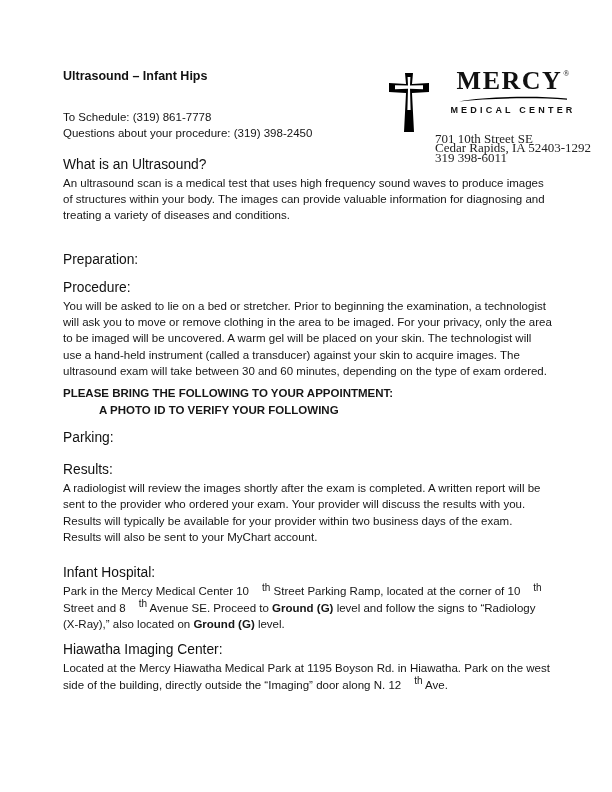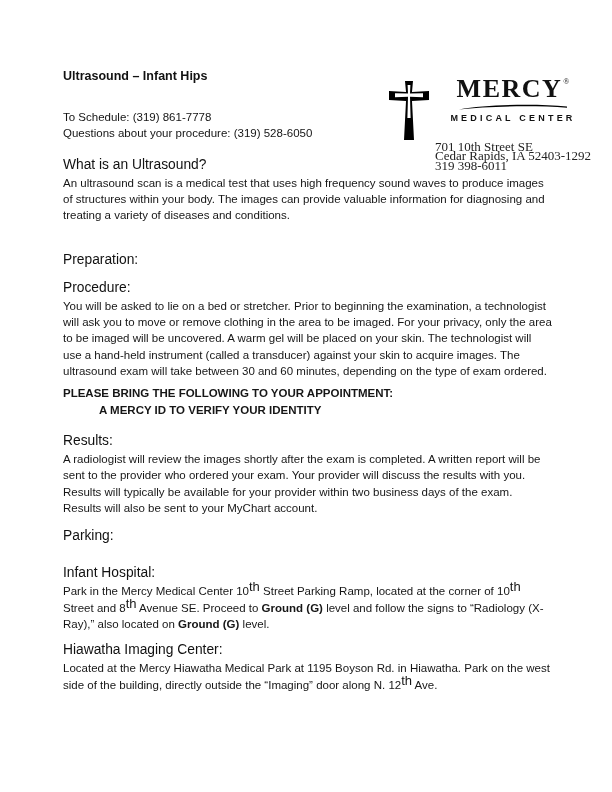--- a/index.html
+++ b/index.html
@@ -27,21 +27,21 @@
     color: #111;
   }
   .contact-block { margin-top: 24px; }
   .contact-line {
     font-size: 11.5px;
     line-height: 16.3px;
   }
   
   .logo {
     position: absolute;
-    top: 76px;
+    top: 68px;
     right: 56px;
     width: 168px;
   }
   .logo-top {
     display: flex;
     align-items: flex-start;
   }
   .cross-svg {
     width: 42px;
     height: 62px;
@@ -114,23 +114,24 @@
   .mt-proc   { margin-top: 9px;  }
   .mt-bring  { margin-top: 6px;  }
   .mt-results{ margin-top: 13px; }
   .mt-parking{ margin-top: 10px; }
   .mt-mercy  { margin-top: 18px; }
   .mt-hia    { margin-top: 8px;  }
   .bring-line { font-weight: bold; color: #111; }
   .bring-indent { padding-left: 36px; }
   .bseg { font-weight: bold; }
   .sup {
-    font-size: 13px;
+    font-size: 10px;
     vertical-align: 4.5px;
     line-height: 0;
+    margin-left: 13px;
   }
 </style>
 </head>
 <body>
 
 <div class="page">
 
   <div class="logo">
     <div class="logo-top">
       <svg class="cross-svg" viewBox="0 0 42 62" aria-hidden="true">
@@ -151,51 +152,51 @@
           <div>Cedar Rapids, IA 52403-1292</div>
           <div>319 398-6011</div>
         </div>
       </div>
     </div>
   </div>
 
   <h1 class="doc-title">Ultrasound – Infant Hips</h1>
   <div class="contact-block">
     <div class="contact-line">To Schedule: (319) 861-7778</div>
-    <div class="contact-line">Questions about your procedure: (319) 528-6050</div>
+    <div class="contact-line">Questions about your procedure: (319) 398-2450</div>
   </div>
 
   <div class="section mt-what">
     <h2>What is an Ultrasound?</h2>
     <p>An ultrasound scan is a medical test that uses high frequency sound waves to produce images of structures within your body. The images can provide valuable information for diagnosing and treating a variety of diseases and conditions.</p>
   </div>
 
   <div class="section mt-prep">
     <h2>Preparation:</h2>
   </div>
 
   <div class="section mt-proc">
     <h2>Procedure:</h2>
     <p>You will be asked to lie on a bed or stretcher. Prior to beginning the examination, a technologist will ask you to move or remove clothing in the area to be imaged. For your privacy, only the area to be imaged will be uncovered. A warm gel will be placed on your skin. The technologist will use a hand-held instrument (called a transducer) against your skin to acquire images. The ultrasound exam will take between 30 and 60 minutes, depending on the type of exam ordered.</p>
   </div>
 
   <div class="section mt-bring">
     <p class="bring-line">PLEASE BRING THE FOLLOWING TO YOUR APPOINTMENT:</p>
-    <p class="bring-line bring-indent">A MERCY ID TO VERIFY YOUR IDENTITY</p>
+    <p class="bring-line bring-indent">A PHOTO ID TO VERIFY YOUR FOLLOWING</p>
+  </div>
+
+  <div class="section mt-parking">
+    <h2>Parking:</h2>
   </div>
 
   <div class="section mt-results">
     <h2>Results:</h2>
     <p>A radiologist will review the images shortly after the exam is completed. A written report will be sent to the provider who ordered your exam. Your provider will discuss the results with you. Results will typically be available for your provider within two business days of the exam.  Results will also be sent to your MyChart account.</p>
   </div>
 
-  <div class="section mt-parking">
-    <h2>Parking:</h2>
-  </div>
-
   <div class="section mt-mercy">
     <h2>Infant Hospital:</h2>
     <p><span>Park in the Mercy Medical Center 10</span><span class="sup">th</span><span> Street Parking Ramp, located at the corner of 10</span><span class="sup">th</span><span> Street and 8</span><span class="sup">th</span><span> Avenue SE.  Proceed to </span><span class="bseg">Ground (G)</span><span> level and follow the signs to  “Radiology (X-Ray),” also located on </span><span class="bseg">Ground (G)</span><span> level.</span></p>
   </div>
 
   <div class="section mt-hia">
     <h2>Hiawatha Imaging Center:</h2>
     <p><span>Located at the Mercy Hiawatha Medical Park at 1195 Boyson Rd. in Hiawatha. Park on the west side of the building, directly outside the “Imaging” door along N. 12</span><span class="sup">th</span><span> Ave.</span></p>
   </div>
 

